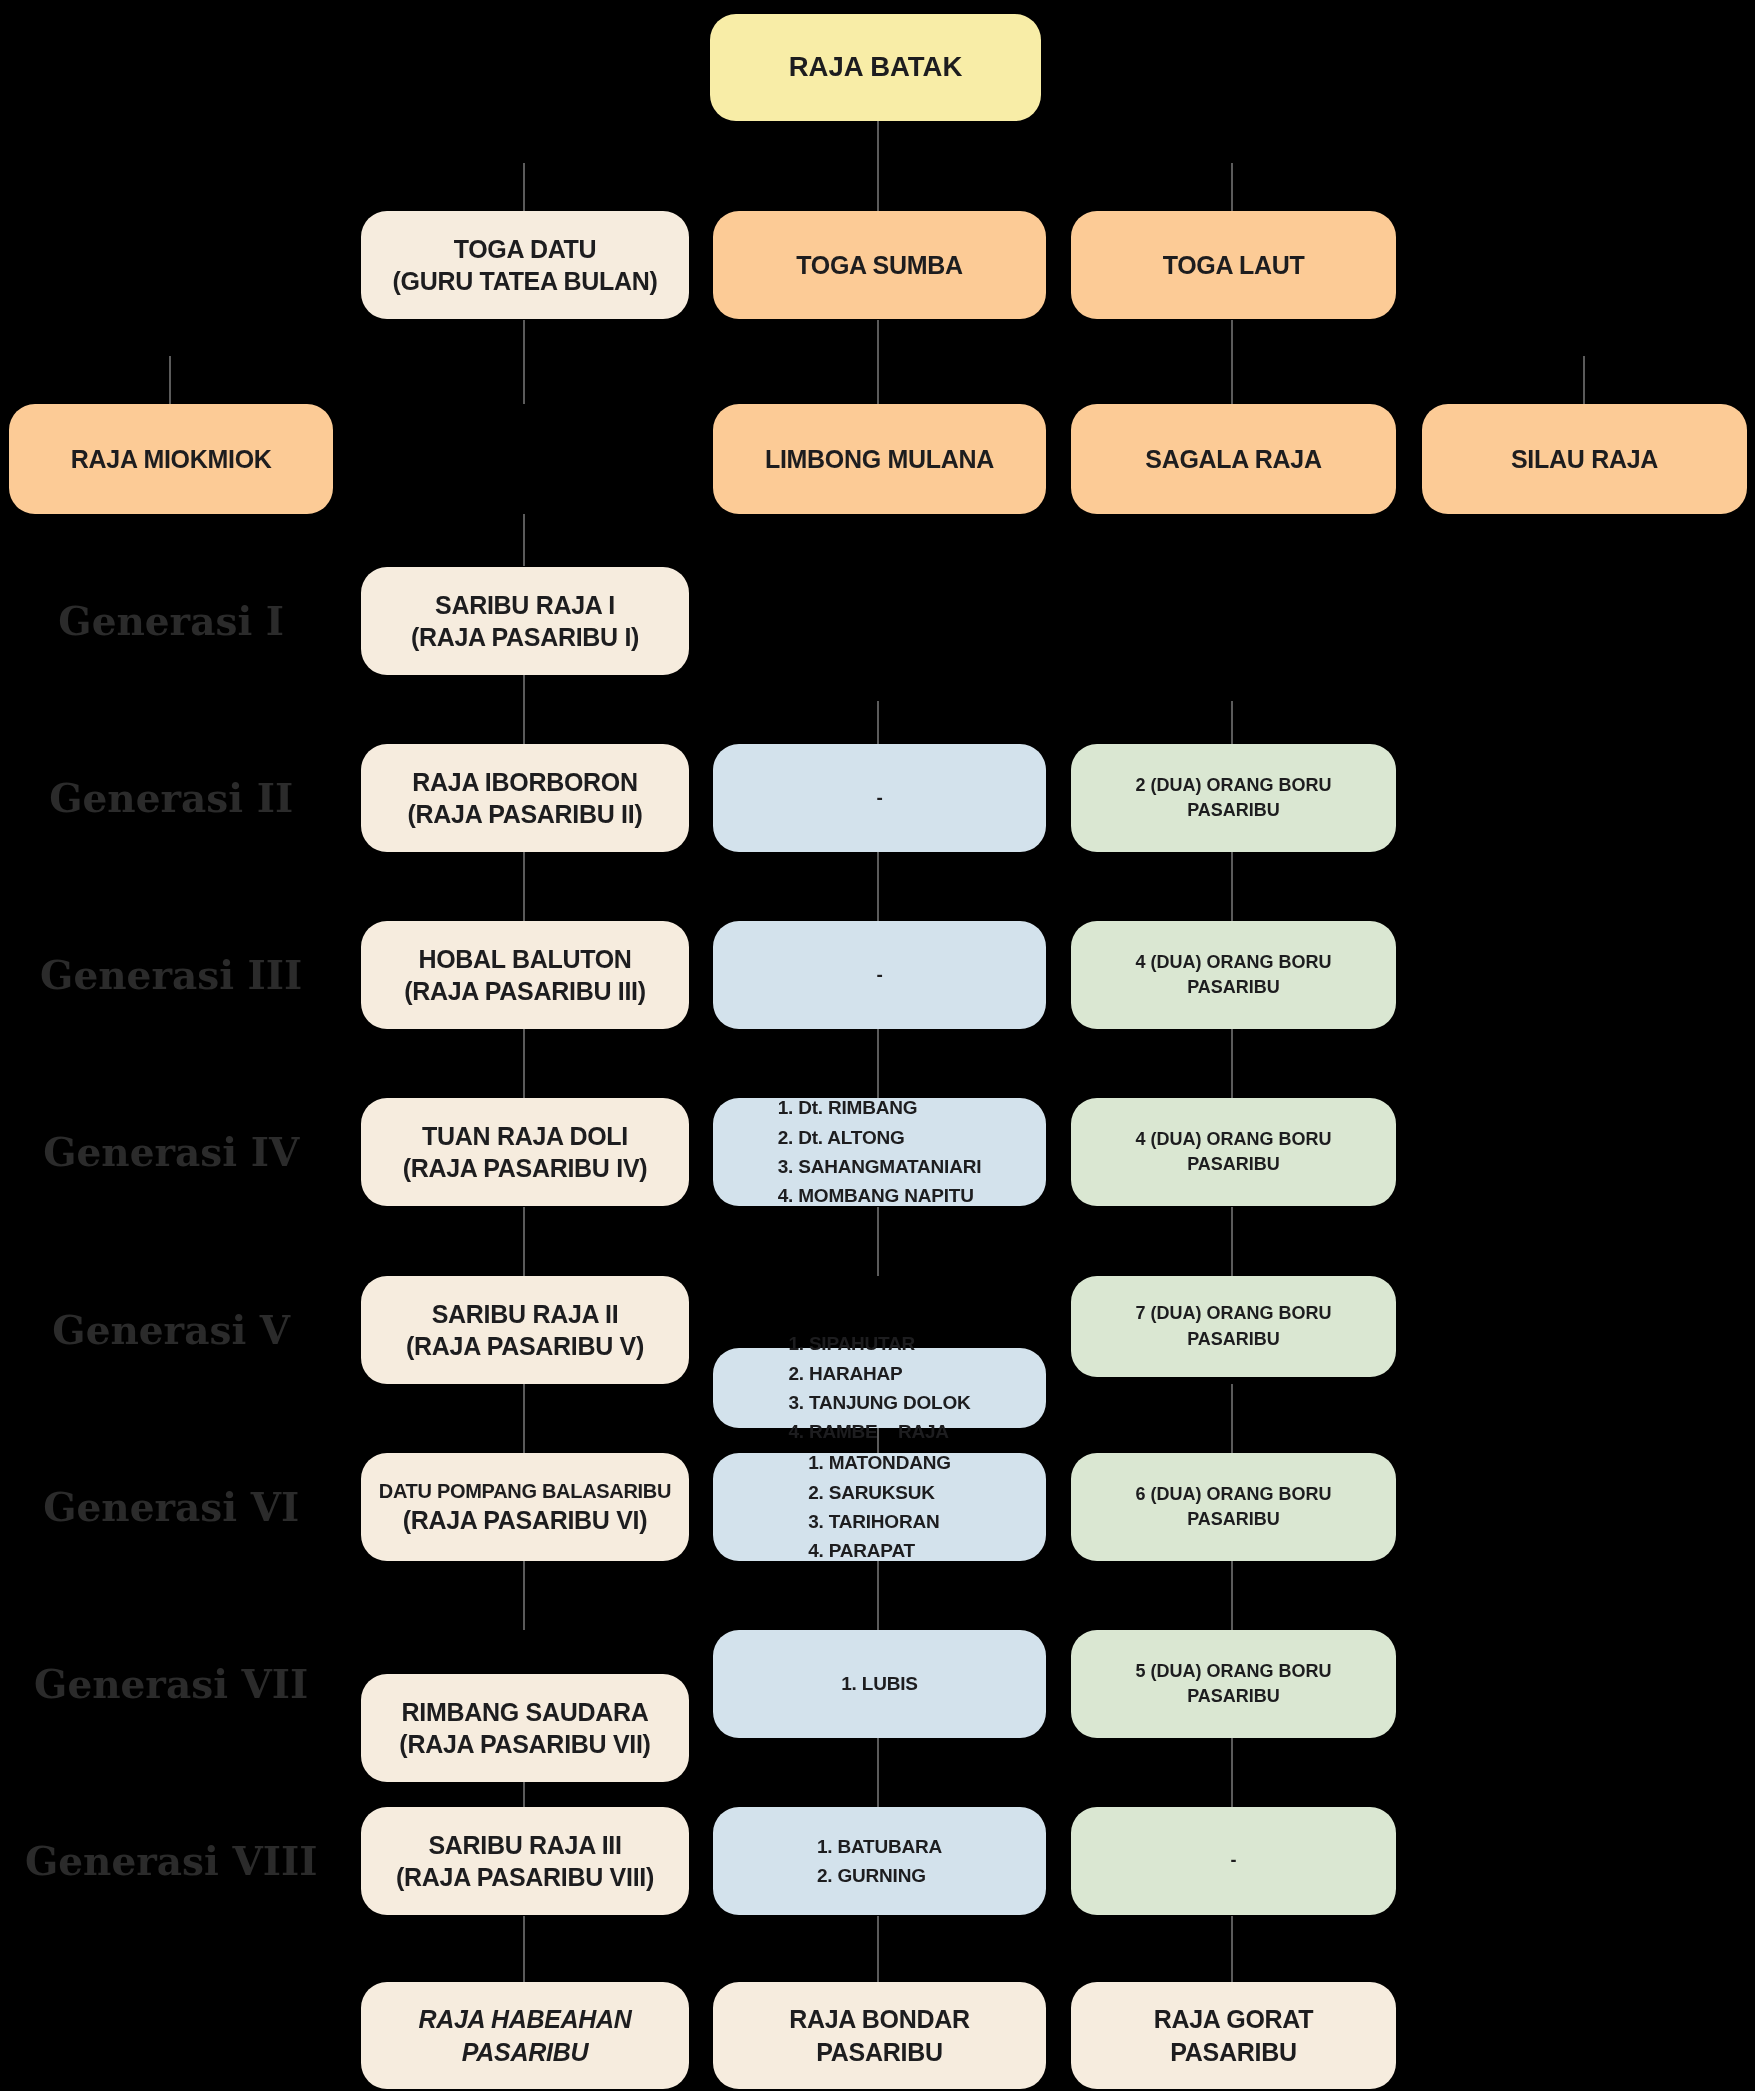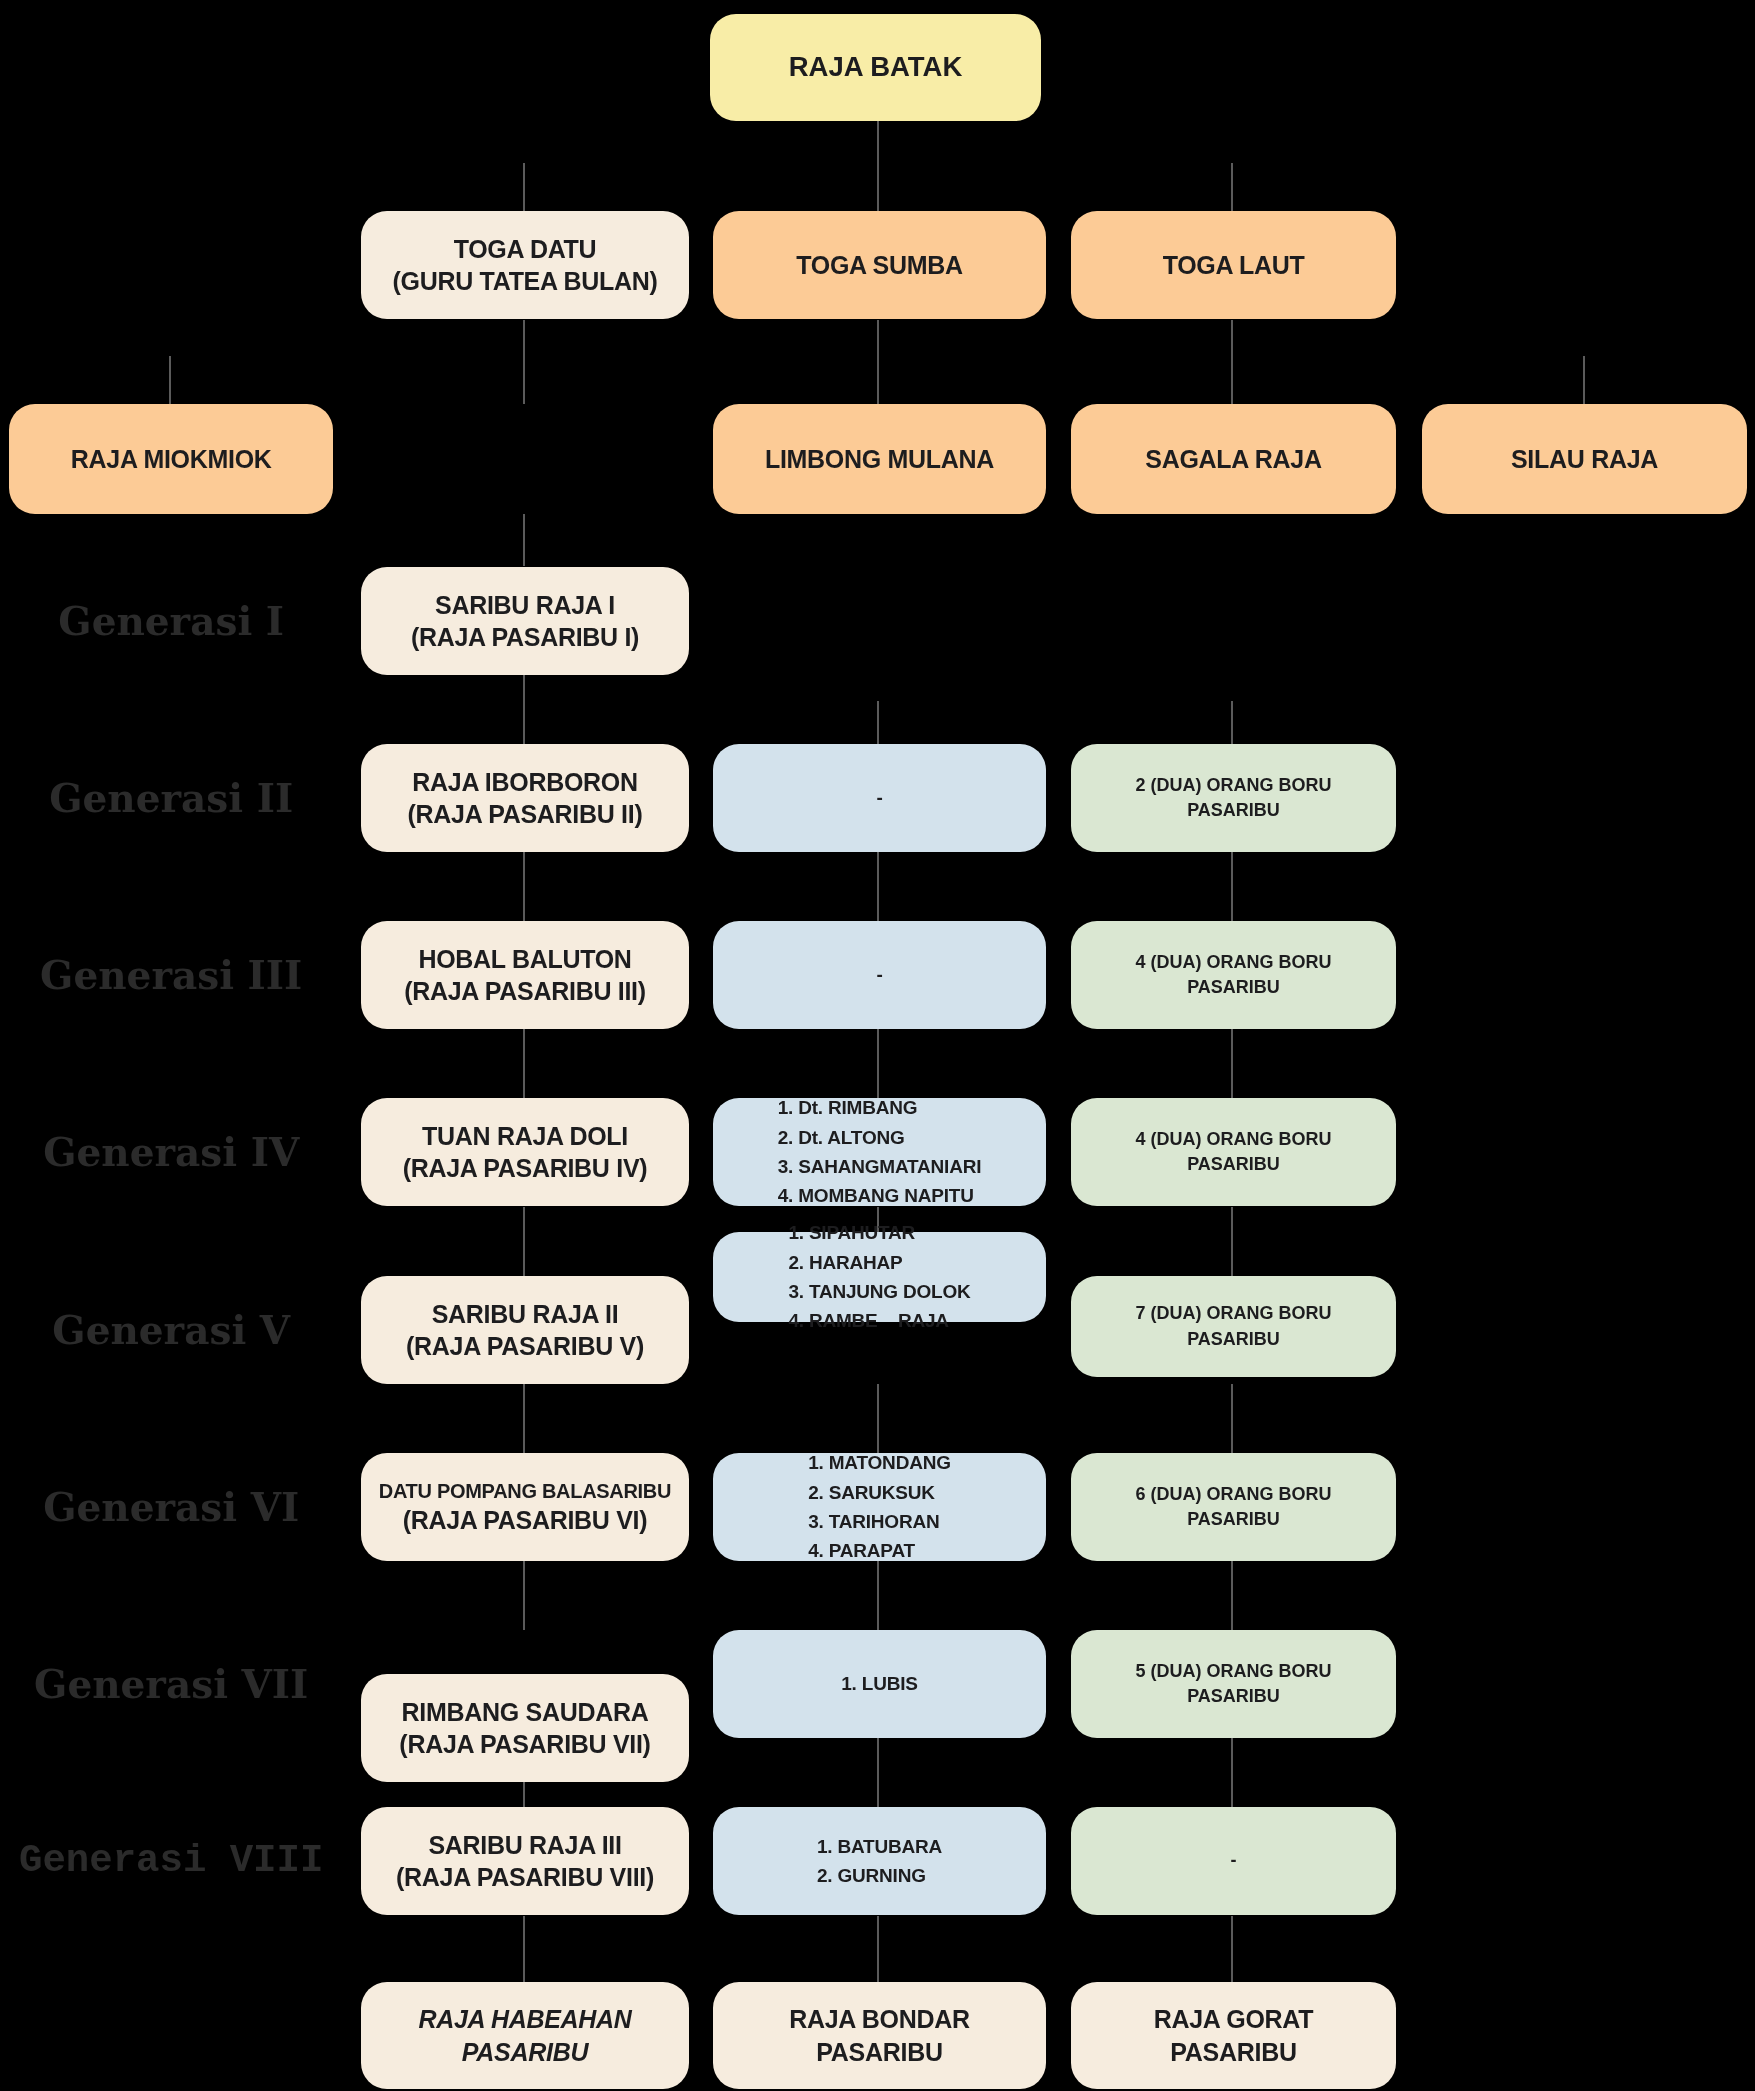--- a/index.html
+++ b/index.html
@@ -165,21 +165,21 @@
       <div class="box green c3" style="top: 1098px; height: 108px;">
         <span class="boru-text">4 (DUA) ORANG BORU PASARIBU</span>
       </div>
       <div class="gen-label" style="top: 1276px;">Generasi V</div>
       <div class="box cream shadowed c1" style="top: 1276px; height: 108px;">
         <span class="t">
           <span>SARIBU RAJA II</span>
           <span>(RAJA PASARIBU V)</span>
         </span>
       </div>
-      <div class="box blue c2" style="top: 1232px; height: 90px;">
+      <div class="box blue c2" style="top: 1348px; height: 80px;">
         <div class="sub-list"><div>1. SIPAHUTAR</div><div>2. HARAHAP</div><div>3. TANJUNG DOLOK</div><div>4. RAMBE    RAJA</div></div>
       </div>
       <div class="box green c3" style="top: 1276px; height: 101px;">
         <span class="boru-text">7 (DUA) ORANG BORU PASARIBU</span>
       </div>
       <div class="gen-label" style="top: 1453px;">Generasi VI</div>
       <div class="box cream shadowed c1" style="top: 1453px; height: 108px;">
         <span class="t">
           <span class="small">DATU POMPANG BALASARIBU</span>
           <span>(RAJA PASARIBU VI)</span>
@@ -197,21 +197,21 @@
           <span>RIMBANG SAUDARA</span>
           <span>(RAJA PASARIBU VII)</span>
         </span>
       </div>
       <div class="box blue c2" style="top: 1630px; height: 108px;">
         <div class="sub-list"><div>1. LUBIS</div></div>
       </div>
       <div class="box green c3" style="top: 1630px; height: 108px;">
         <span class="boru-text">5 (DUA) ORANG BORU PASARIBU</span>
       </div>
-      <div class="gen-label" style="top: 1807px; font-family: Liberation Mono, monospace;">Generasi VIII</div>
+      <div class="gen-label" style="top: 1807px;">Generasi VIII</div>
       <div class="box cream shadowed c1" style="top: 1807px; height: 108px;">
         <span class="t">
           <span>SARIBU RAJA III</span>
           <span>(RAJA PASARIBU VIII)</span>
         </span>
       </div>
       <div class="box blue c2" style="top: 1807px; height: 108px;">
         <div class="sub-list"><div>1. BATUBARA</div><div>2. GURNING</div></div>
       </div>
       <div class="box green c3" style="top: 1807px; height: 108px;">

